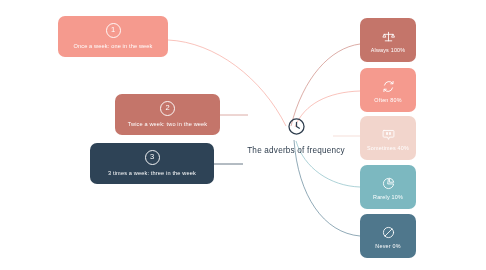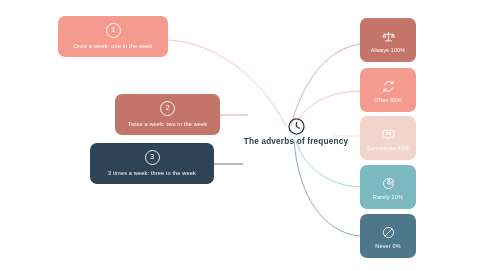--- a/index.html
+++ b/index.html
@@ -68,23 +68,23 @@
     position: absolute;
     left: 236px;
     top: 117px;
     width: 120px;
     display: flex;
     flex-direction: column;
     align-items: center;
   }
   #clock-icon { display: block; }
   #center-title {
-    margin-top: 1px;
+    margin-top: 10px;
     font-size: 8.2px;
-    font-weight: bold;
+    font-weight: normal;
     color: #2e3d4d;
     letter-spacing: 0.2px;
     white-space: nowrap;
   }
 
   
   .freq-card {
     position: absolute;
     left: 360px;
     width: 56px;

